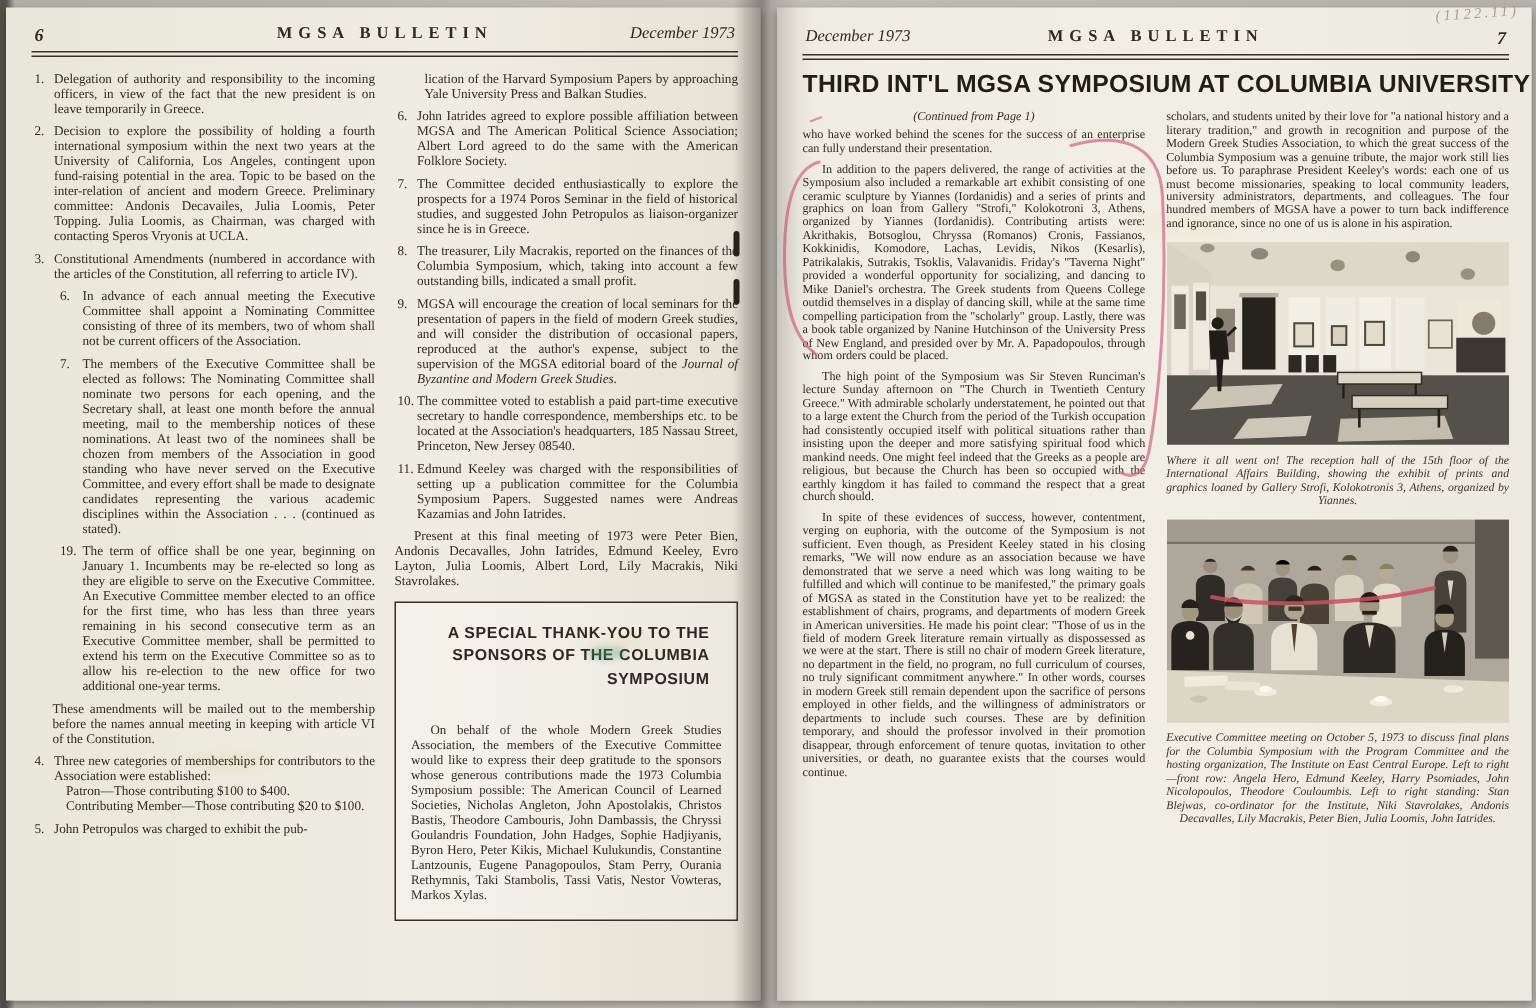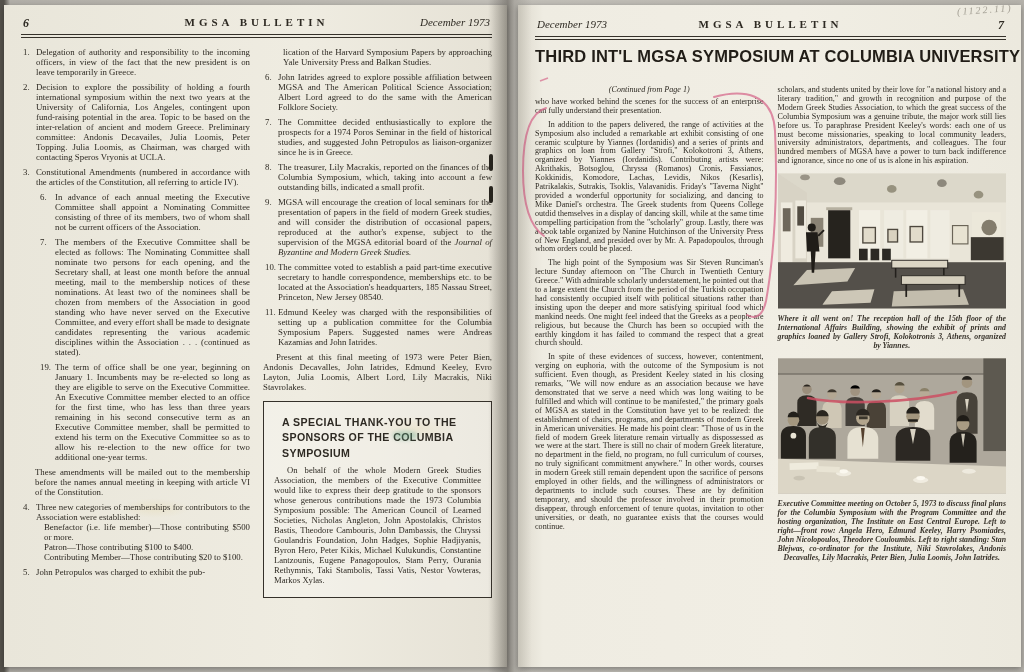--- a/index.html
+++ b/index.html
@@ -48,29 +48,29 @@
   .sub .inum { width:17px; }
   .hang { padding-left:14px; }
   .indent { text-indent:13px; }
   .para { margin-bottom:5px; }
   .cont { margin-left:20px; margin-bottom:5px; }
   i.jn { font-style:italic; }
 
   
   .box { border:1.6px solid #35312a; margin-top:9px; padding:9px 10px 12px; background:rgba(255,255,255,.25); }
   .box-title { font-family:"Liberation Sans",sans-serif; font-weight:bold; font-size:10.6px; line-height:1.45;
-               text-align:left; letter-spacing:.4px; margin:4px 8px 4px; }
+               text-align:right; letter-spacing:.4px; margin:4px 8px 20px; }
   .box-body { font-size:8.6px; line-height:10px; text-align:justify; }
 
   
   .art-title { font-family:"Liberation Sans",sans-serif; font-weight:bold; font-size:16.5px; letter-spacing:.2px;
                text-align:center; margin:7px 0 5px; color:#211d17; white-space:nowrap; }
   .contline { text-align:center; font-style:italic; margin-bottom:3px; }
   .photo { width:100%; display:block; margin:4px 0 3px; }
-  .caption { font-style:italic; font-weight:700; font-size:7.8px; line-height:9px;
+  .caption { font-style:italic; font-weight:400; font-size:7.8px; line-height:9px;
              text-align:justify; text-align-last:center; margin-bottom:6px; color:#38332b; }
   .hand { position:absolute; top:-1px; right:8px; font-style:italic; color:#a39f94;
           font-size:10px; letter-spacing:2px; transform:rotate(-4deg); }
   .ink { position:absolute; inset:0; pointer-events:none; }
   .smudge { position:absolute; left:388px; top:426px; width:26px; height:9px; border-radius:50%;
             background:rgba(95,165,135,.38); filter:blur(2px); }
 </style>
 </head>
 <body>
 
@@ -115,21 +115,20 @@
             <span class="inum">19.</span>
             <span class="itext">The term of office shall be one year, beginning on January 1. Incumbents may be re-elected so long as they are eligible to serve on the Executive Committee. An Executive Committee member elected to an office for the first time, who has less than three years remaining in his second consecutive term as an Executive Committee member, shall be permitted to extend his term on the Executive Committee so as to allow his re-election to the new office for two additional one-year terms.</span>
           </div>
 
           <div class="para hang">These amendments will be mailed out to the membership before the names annual meeting in keeping with article VI of the Constitution.</div>
 
           <div class="item">
             <span class="inum">4.</span>
             <span class="itext">
               <span>Three new categories of memberships for contributors to the Association were established:</span>
-              <span style="display:block;padding-left:8px;">Benefactor (i.e. life member)—Those contributing $500 or more.</span>
               <span style="display:block;padding-left:8px;">Patron—Those contributing $100 to $400.</span>
               <span style="display:block;padding-left:8px;">Contributing Member—Those contributing $20 to $100.</span>
             </span>
           </div>
           <div class="item">
             <span class="inum">5.</span>
             <span class="itext">John Petropulos was charged to exhibit the pub-</span>
           </div>
         </div>
 
@@ -177,21 +176,21 @@
     <div class="pad" style="padding-top:13px;">
       <div class="phead">
         <span class="pdate" style="left:2px;">December 1973</span>
         <span class="ptitle">MGSA BULLETIN</span>
         <span class="pnum num-r">7</span>
       </div>
       <div class="rule2"></div>
 
       <div class="art-title">THIRD INT'L MGSA SYMPOSIUM AT COLUMBIA UNIVERSITY</div>
 
-      <div class="cols" style="margin-top:20px; gap:14px;">
+      <div class="cols" style="margin-top:8px; gap:14px;">
 
         <div class="col">
           <div class="contline">(Continued from Page 1)</div>
           <div class="para">who have worked behind the scenes for the success of an enterprise can fully understand their presentation.</div>
           <div class="para indent">In addition to the papers delivered, the range of activities at the Symposium also included a remarkable art exhibit consisting of one ceramic sculpture by Yiannes (Iordanidis) and a series of prints and graphics on loan from Gallery "Strofi," Kolokotroni 3, Athens, organized by Yiannes (Iordanidis). Contributing artists were: Akrithakis, Botsoglou, Chryssa (Romanos) Cronis, Fassianos, Kokkinidis, Komodore, Lachas, Levidis, Nikos (Kesarlis), Patrikalakis, Sutrakis, Tsoklis, Valavanidis. Friday's "Taverna Night" provided a wonderful opportunity for socializing, and dancing to Mike Daniel's orchestra. The Greek students from Queens College outdid themselves in a display of dancing skill, while at the same time compelling participation from the "scholarly" group. Lastly, there was a book table organized by Nanine Hutchinson of the University Press of New England, and presided over by Mr. A. Papadopoulos, through whom orders could be placed.</div>
           <div class="para indent">The high point of the Symposium was Sir Steven Runciman's lecture Sunday afternoon on "The Church in Twentieth Century Greece." With admirable scholarly understatement, he pointed out that to a large extent the Church from the period of the Turkish occupation had consistently occupied itself with political situations rather than insisting upon the deeper and more satisfying spiritual food which mankind needs. One might feel indeed that the Greeks as a people are religious, but because the Church has been so occupied with the earthly kingdom it has failed to command the respect that a great church should.</div>
           <div class="para indent">In spite of these evidences of success, however, contentment, verging on euphoria, with the outcome of the Symposium is not sufficient. Even though, as President Keeley stated in his closing remarks, "We will now endure as an association because we have demonstrated that we serve a need which was long waiting to be fulfilled and which will continue to be manifested," the primary goals of MGSA as stated in the Constitution have yet to be realized: the establishment of chairs, programs, and departments of modern Greek in American universities. He made his point clear: "Those of us in the field of modern Greek literature remain virtually as dispossessed as we were at the start. There is still no chair of modern Greek literature, no department in the field, no program, no full curriculum of courses, no truly significant commitment anywhere." In other words, courses in modern Greek still remain dependent upon the sacrifice of persons employed in other fields, and the willingness of administrators or departments to include such courses. These are by definition temporary, and should the professor involved in their promotion disappear, through enforcement of tenure quotas, invitation to other universities, or death, no guarantee exists that the courses would continue.</div>
         </div>
 
         <div class="col">

